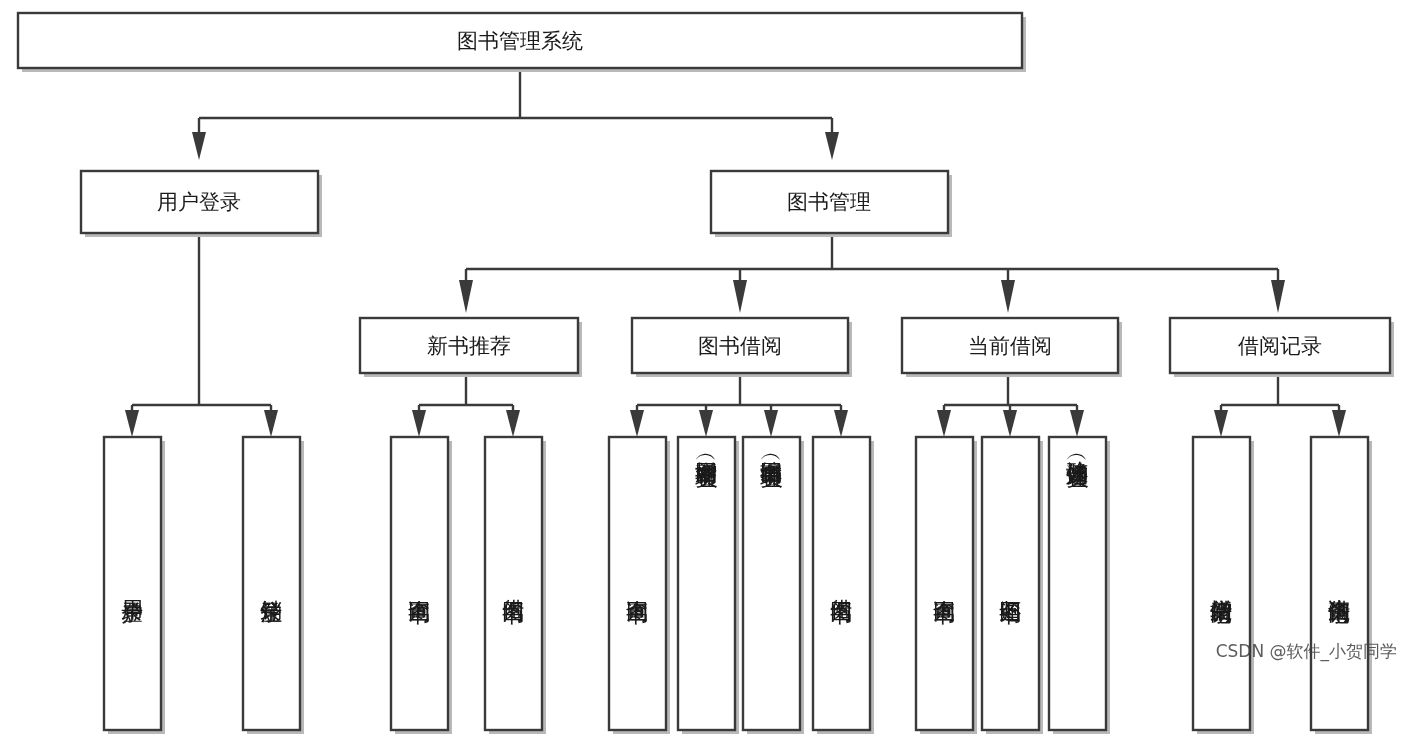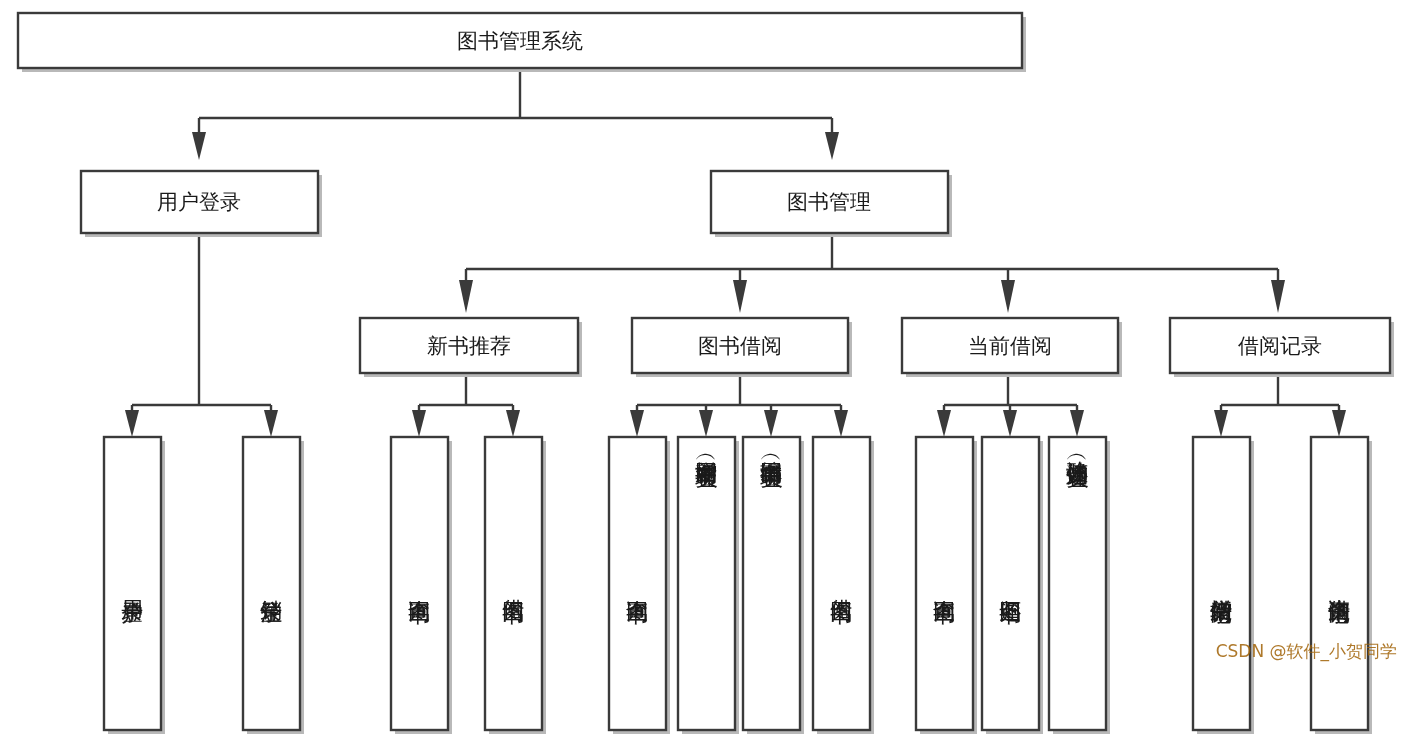--- a/index.html
+++ b/index.html
@@ -67,21 +67,21 @@
     text-align: center;
     white-space: nowrap;
     pointer-events: none;
   }
   .watermark {
     position: absolute;
     right: 8px;
     bottom: 6px;
     font-family: "DejaVu Sans", "Liberation Sans", sans-serif;
     font-size: 17px;
-    color: #a16207;
+    color: #404040;
     opacity: 0.85;
     white-space: nowrap;
   }
 </style>
 </head>
 <body>
 
 <div id="diagram-root">
 
   <svg id="diagram-svg" viewBox="0 0 1405 747">

